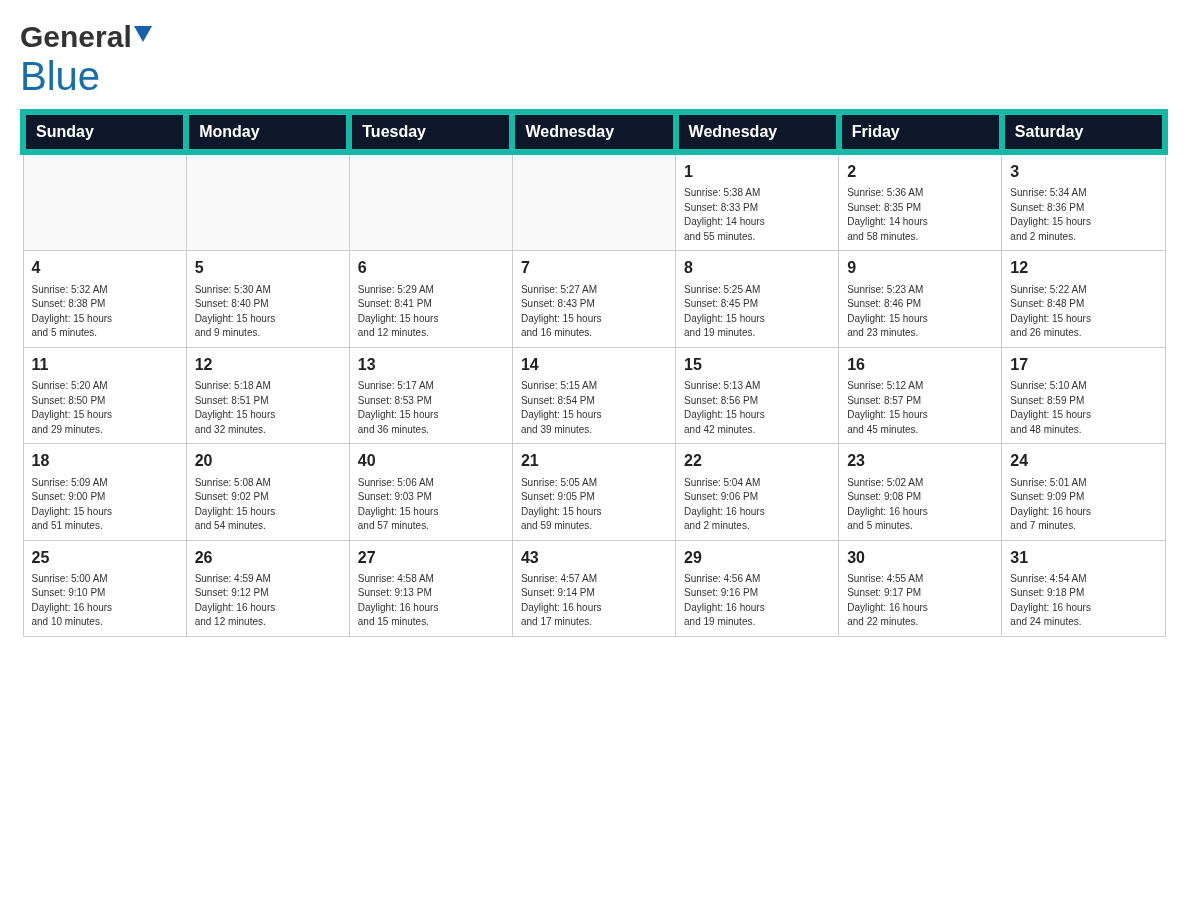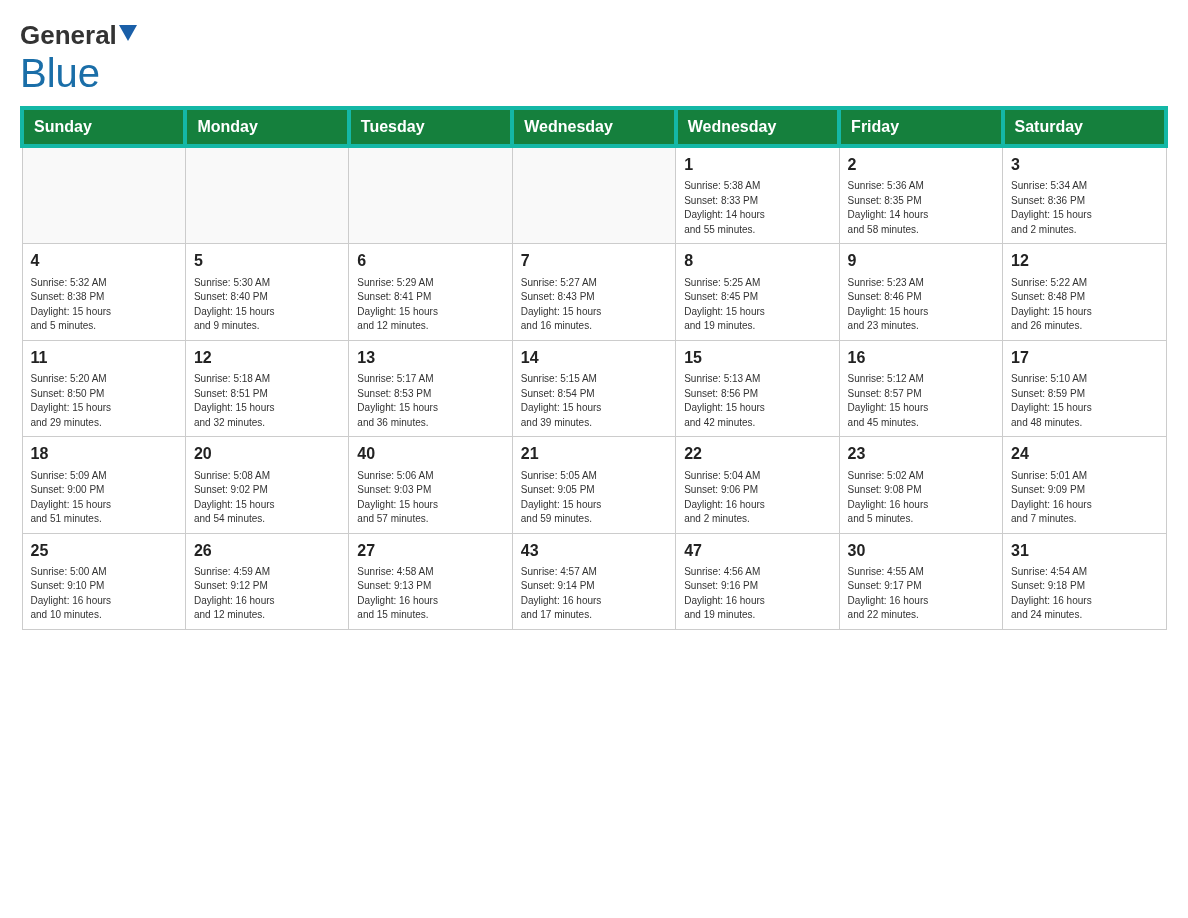--- a/index.html
+++ b/index.html
@@ -46,27 +46,27 @@
       font-size: 22px;
       color: #444;
       margin-top: 4px;
     }
     .calendar {
       width: 100%;
       border-collapse: collapse;
       margin-top: 10px;
     }
     .calendar th {
-      background-color: #15803d;
+      background-color: #0f172a;
       color: #fff;
       font-size: 16px;
       font-weight: bold;
       padding: 8px 10px;
       text-align: left;
-      border: 4px solid #14b8a6;
+      border: 6px solid #14b8a6;
     }
     .calendar td {
       vertical-align: top;
       border: 1px solid #ccc;
       padding: 6px 8px;
       width: 14.28%;
       min-height: 110px;
       font-size: 13px;
       color: #333;
       line-height: 1.4;
@@ -84,21 +84,21 @@
     .day-info {
       font-size: 10px;
       color: #333;
       line-height: 1.45;
     }
     .logo-line1 {
       display: flex;
       align-items: center;
     }
     .logo-general {
-      font-size: 26px;
+      font-size: 30px;
       font-weight: bold;
       color: #333;
     }
     .logo-blue {
       font-size: 40px;
       font-weight: normal;
       color: #1a6ea8;
     }
   </style>
 </head>
@@ -246,21 +246,21 @@
         </td>
         <td>
           <span class="day-number">27</span>
           <div class="day-info">Sunrise: 4:58 AM<br>Sunset: 9:13 PM<br>Daylight: 16 hours<br>and 15 minutes.</div>
         </td>
         <td>
           <span class="day-number">43</span>
           <div class="day-info">Sunrise: 4:57 AM<br>Sunset: 9:14 PM<br>Daylight: 16 hours<br>and 17 minutes.</div>
         </td>
         <td>
-          <span class="day-number">47</span>
+          <span class="day-number">29</span>
           <div class="day-info">Sunrise: 4:56 AM<br>Sunset: 9:16 PM<br>Daylight: 16 hours<br>and 19 minutes.</div>
         </td>
         <td>
           <span class="day-number">30</span>
           <div class="day-info">Sunrise: 4:55 AM<br>Sunset: 9:17 PM<br>Daylight: 16 hours<br>and 22 minutes.</div>
         </td>
         <td>
           <span class="day-number">31</span>
           <div class="day-info">Sunrise: 4:54 AM<br>Sunset: 9:18 PM<br>Daylight: 16 hours<br>and 24 minutes.</div>
         </td>

